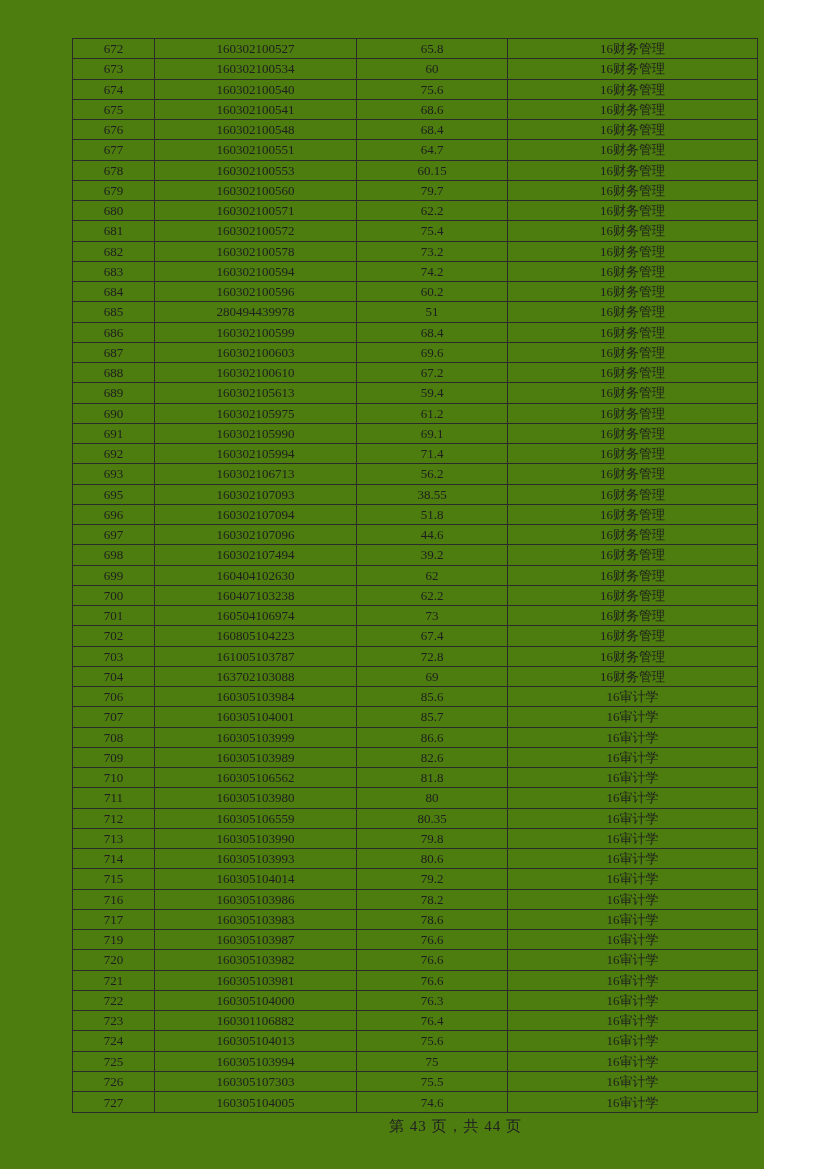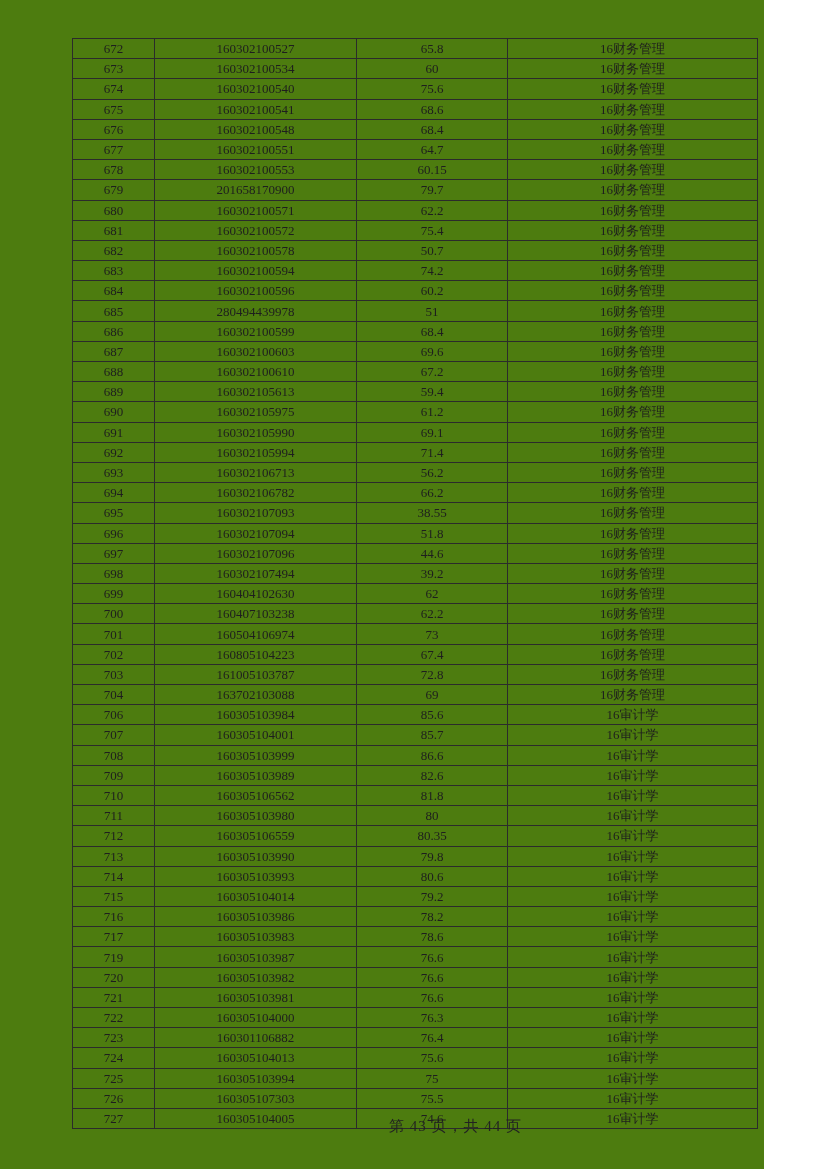--- a/index.html
+++ b/index.html
@@ -103,40 +103,40 @@
           <td>16财务管理</td>
         </tr>
         <tr>
           <td>678</td>
           <td>160302100553</td>
           <td>60.15</td>
           <td>16财务管理</td>
         </tr>
         <tr>
           <td>679</td>
-          <td>201658170900</td>
+          <td>160302100560</td>
           <td>79.7</td>
           <td>16财务管理</td>
         </tr>
         <tr>
           <td>680</td>
           <td>160302100571</td>
           <td>62.2</td>
           <td>16财务管理</td>
         </tr>
         <tr>
           <td>681</td>
           <td>160302100572</td>
           <td>75.4</td>
           <td>16财务管理</td>
         </tr>
         <tr>
           <td>682</td>
           <td>160302100578</td>
-          <td>50.7</td>
+          <td>73.2</td>
           <td>16财务管理</td>
         </tr>
         <tr>
           <td>683</td>
           <td>160302100594</td>
           <td>74.2</td>
           <td>16财务管理</td>
         </tr>
         <tr>
           <td>684</td>
@@ -189,26 +189,20 @@
         <tr>
           <td>692</td>
           <td>160302105994</td>
           <td>71.4</td>
           <td>16财务管理</td>
         </tr>
         <tr>
           <td>693</td>
           <td>160302106713</td>
           <td>56.2</td>
-          <td>16财务管理</td>
-        </tr>
-        <tr>
-          <td>694</td>
-          <td>160302106782</td>
-          <td>66.2</td>
           <td>16财务管理</td>
         </tr>
         <tr>
           <td>695</td>
           <td>160302107093</td>
           <td>38.55</td>
           <td>16财务管理</td>
         </tr>
         <tr>
           <td>696</td>

